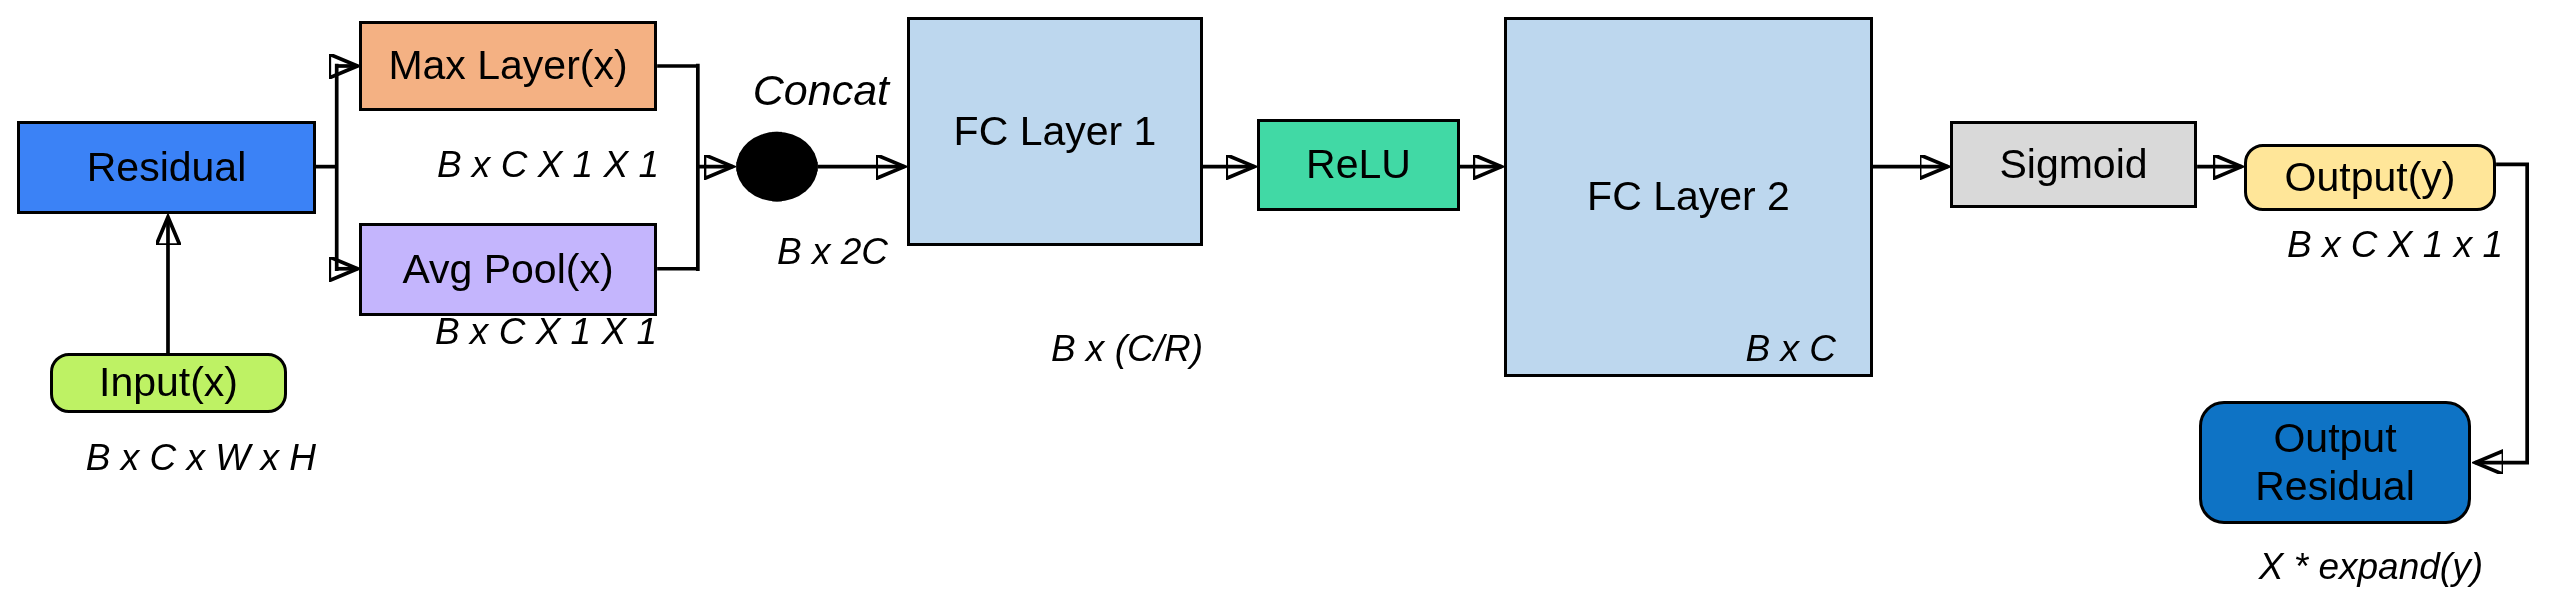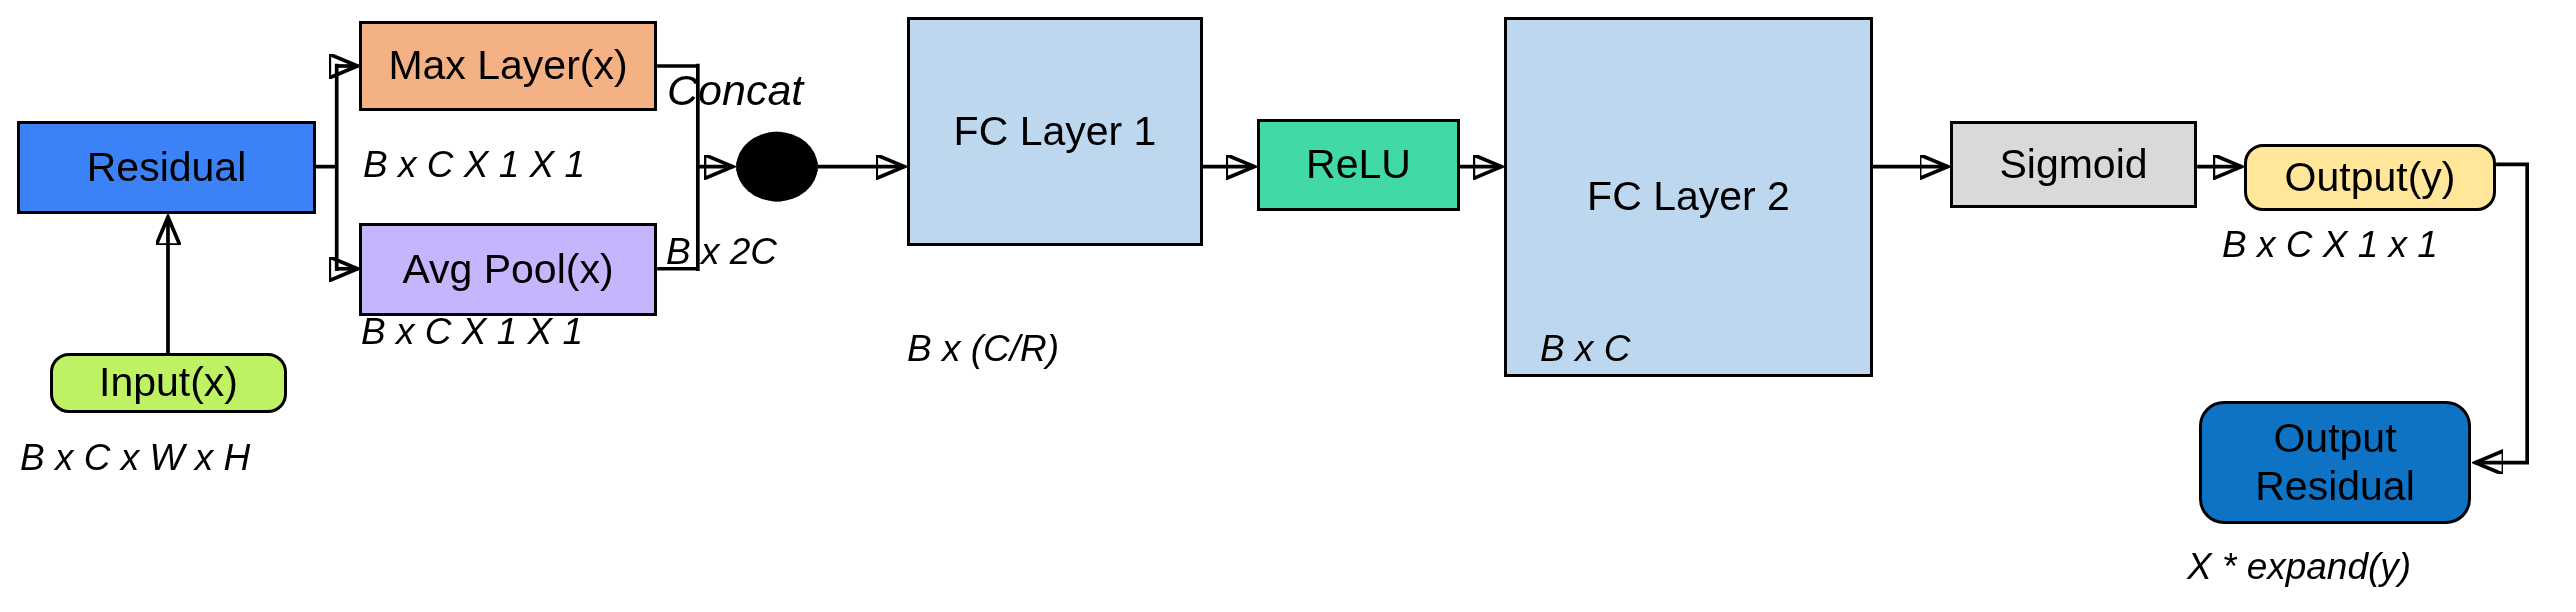--- a/index.html
+++ b/index.html
@@ -25,21 +25,21 @@
     color:#000;
     background:#fff;
   }
   .pill{border-radius:19px;}
   .bigpill{border-radius:25px;}
   .caption{
     position:absolute;
     font-style:italic;
     font-size:37px;
     line-height:1.1;
-    text-align:left;
+    text-align:right;
     color:#000;
     white-space:nowrap;
   }
   .concat-label{font-size:43px;}
   svg.wires{
     position:absolute;
     left:0;top:0;
     width:2576px;height:613px;
     pointer-events:none;
   }

